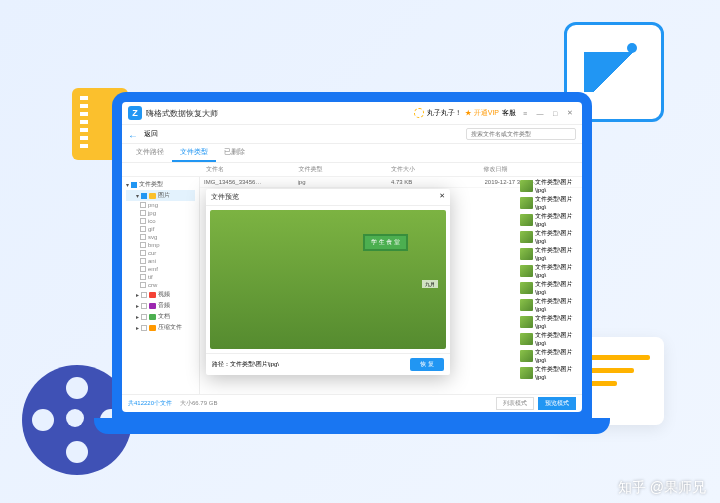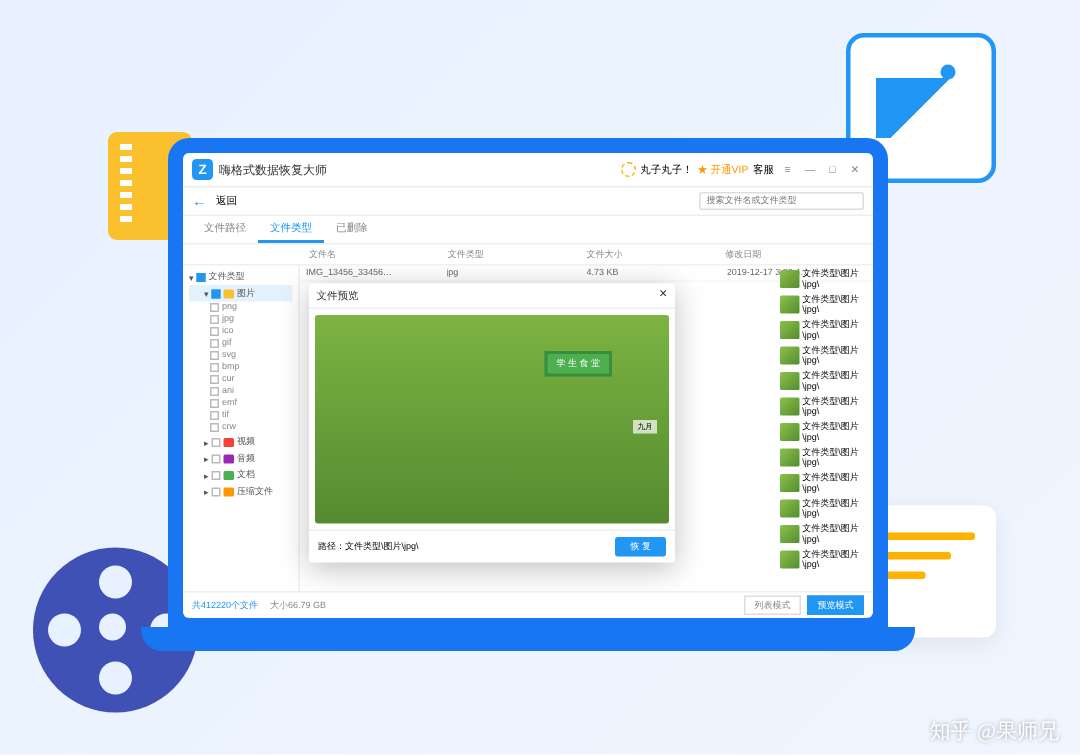--- a/index.html
+++ b/index.html
@@ -13,21 +13,21 @@
 .deco-photo .sun { position: absolute; top: 18px; right: 24px; width: 10px; height: 10px; background: #2196f3; border-radius: 50%; }
 .deco-reel { position: absolute; left: 22px; bottom: 28px; width: 110px; height: 110px; background: #3f51b5; border-radius: 50%; }
 .deco-reel .hole { position: absolute; width: 22px; height: 22px; background: #e8f1ff; border-radius: 50%; }
 .deco-reel .h1 { top: 44px; left: 44px; width: 18px; height: 18px; }
 .deco-reel .h2 { top: 12px; left: 44px; }
 .deco-reel .h3 { bottom: 12px; left: 44px; }
 .deco-reel .h4 { top: 44px; left: 10px; }
 .deco-reel .h5 { top: 44px; right: 10px; }
 .deco-card { position: absolute; right: 56px; bottom: 78px; width: 110px; height: 88px; background: #fff; border-radius: 8px; box-shadow: 0 4px 16px rgba(0,0,0,0.08); padding: 18px 14px; }
 .deco-card .line { height: 5px; background: #ffb300; border-radius: 2px; margin-bottom: 8px; }
-.watermark { position: absolute; right: 14px; bottom: 6px; font-size: 14px; color: #fff; text-shadow: 0 0 3px rgba(0,0,0,0.4); font-family: Liberation Serif, serif; }
+.watermark { position: absolute; right: 14px; bottom: 6px; font-size: 14px; color: #fff; text-shadow: 0 0 3px rgba(0,0,0,0.4); }
 
 
 .laptop { position: absolute; left: 112px; top: 92px; width: 480px; height: 330px; background: #1976f2; border-radius: 14px 14px 0 0; padding: 10px; }
 .laptop-base { position: absolute; left: 94px; top: 418px; width: 516px; height: 16px; background: #1976f2; border-radius: 0 0 14px 14px; }
 
 
 .app { width: 460px; height: 310px; background: #fff; border-radius: 4px; overflow: hidden; display: flex; flex-direction: column; font-size: 7px; }
 .titlebar { display: flex; align-items: center; padding: 4px 6px; border-bottom: 1px solid #eee; gap: 4px; }
 .logo { width: 14px; height: 14px; background: #2196f3; border-radius: 3px; display: flex; align-items: center; justify-content: center; color: #fff; font-size: 9px; font-weight: bold; }
 .title { font-size: 8px; color: #333; flex: 0 0 auto; }

